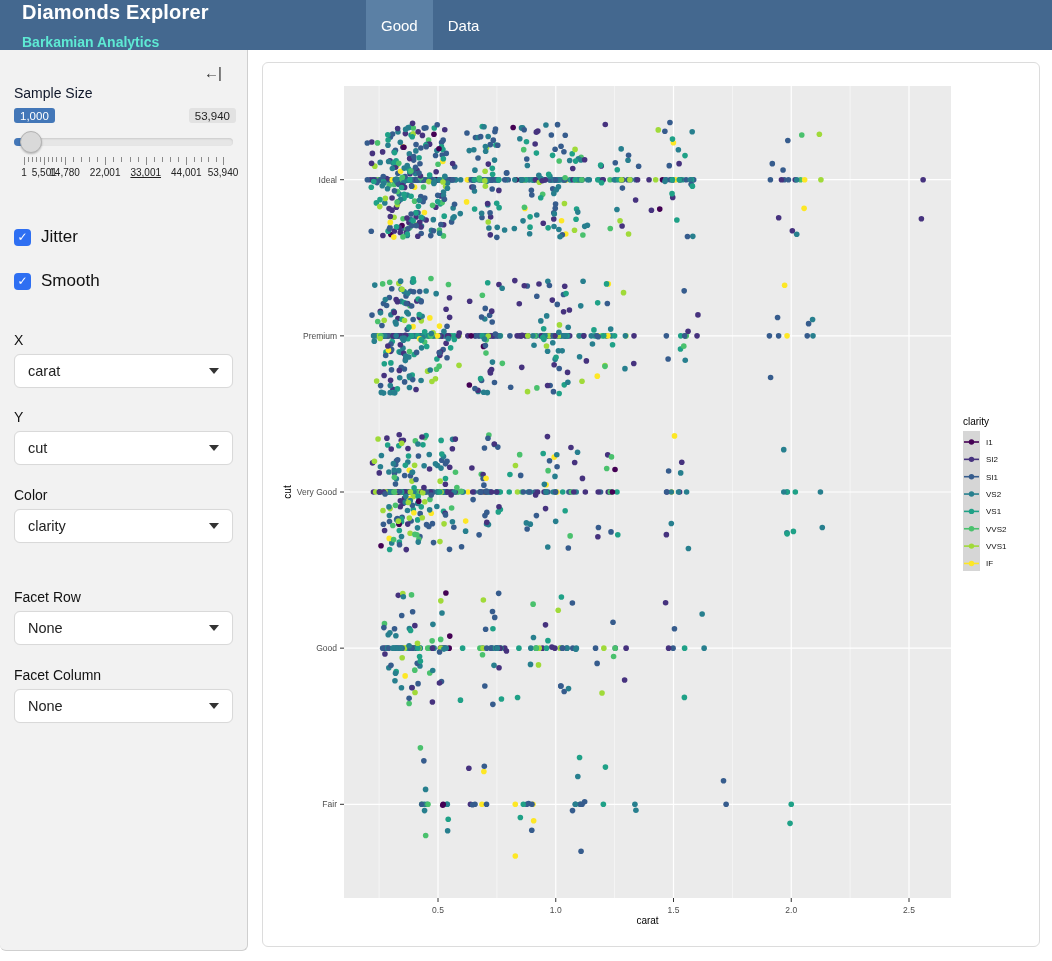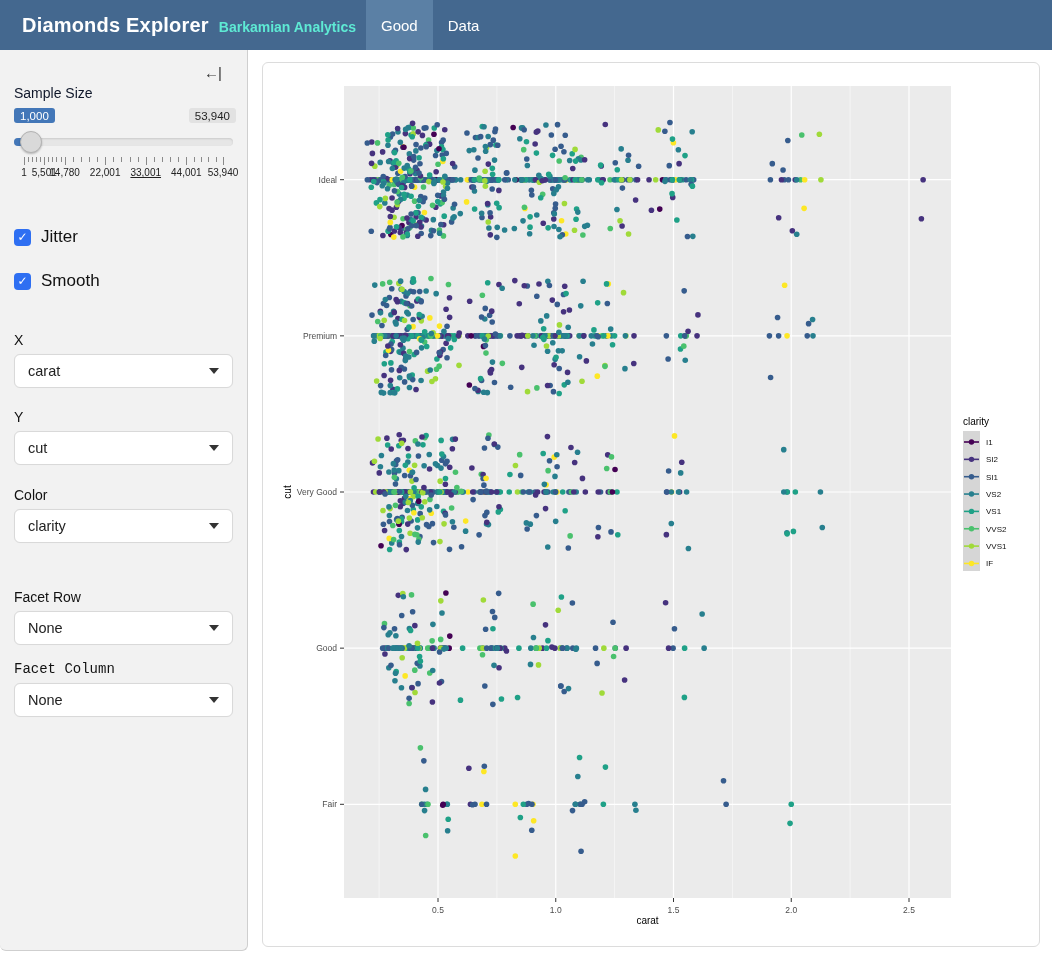--- a/index.html
+++ b/index.html
@@ -6,21 +6,21 @@
   html,body { margin:0; padding:0; }
   body {
     width:1052px; height:961px; overflow:hidden; background:#ffffff;
     font-family:"Liberation Sans","DejaVu Sans",sans-serif;
     -webkit-font-smoothing:antialiased;
   }
   
   .header {
     height:50px; background:#44688F; display:flex; align-items:stretch; color:#fff;
   }
-  .brand { display:flex; align-items:baseline; gap:10px; padding-left:22px; width:366px; align-self:center; }
+  .brand { display:flex; align-items:baseline; gap:10px; padding-left:22px; width:366px; align-self:center;flex-direction:column; }
   .brand .title { font-size:20px; font-weight:bold; letter-spacing:.2px; }
   .brand .subtitle { font-size:14px; color:#5eead4;font-weight:bold; }
   .tabs { display:flex; align-items:stretch; }
   .tab {
     display:flex; align-items:center; padding:0 15px; font-size:15px; color:#fff; cursor:pointer;
   }
   .tab.active { background:#5B80A5; }
   
   .content { display:flex; height:911px; }
   .sidebar {
@@ -58,21 +58,21 @@
     width:17px; height:17px; border-radius:4px; background:#2E6FF2; color:#fff;
     display:flex; align-items:center; justify-content:center; font-size:12px; cursor:pointer; flex:none;
   }
   .checkbox-label { margin-left:10px; font-size:17px; color:#111; }
   
   .select-label { font-size:14px; color:#111; }
   .sl-x { margin-top:41px; }
   .sl-y { margin-top:21px; }
   .sl-color { margin-top:22px; }
   .sl-frow { margin-top:46px; }
-  .sl-fcol { margin-top:16px;font-family:Liberation Mono, monospace; }
+  .sl-fcol { margin-top:22px; }
   .select-box {
     margin-top:6px; height:34px; background:#fff; border:1px solid #d9d9d9; border-radius:6px;
     display:flex; align-items:center; justify-content:space-between; padding:0 13px;
     font-size:14.5px; color:#222; cursor:pointer; box-shadow:0 0 1px rgba(0,0,0,.05);
   }
   .caret {
     width:0; height:0; border-left:5px solid transparent; border-right:5px solid transparent;
     border-top:6px solid #333;
   }
   

